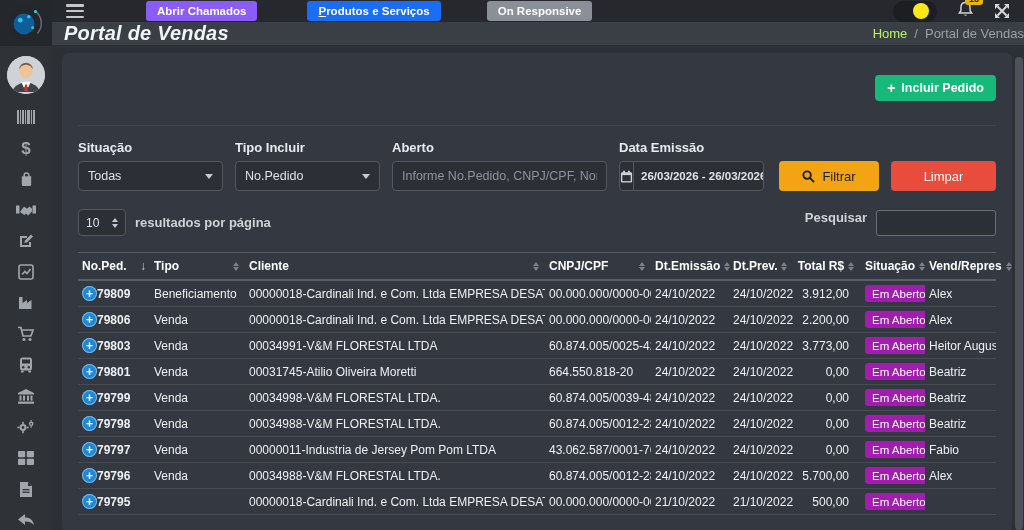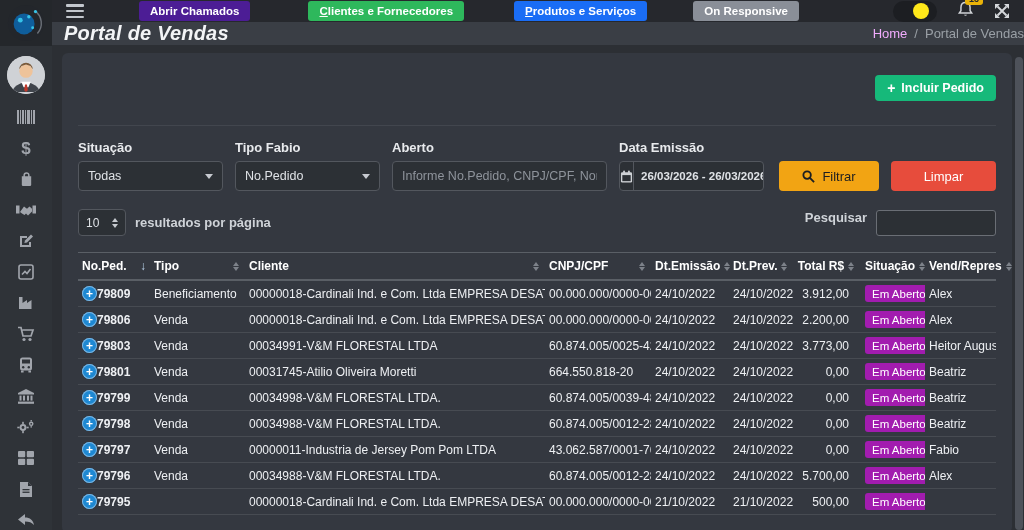--- a/index.html
+++ b/index.html
@@ -17,38 +17,38 @@
 
   
   .main { flex:1; display:flex; flex-direction:column; position:relative; }
 
   
   .navbar { height:38px; background:#26282d; display:flex; align-items:center; padding:0 14px; gap:10px; }
   .hamburger { width:18px; height:14px; display:flex; flex-direction:column; justify-content:space-between; margin-right:26px; cursor:pointer; }
   .hamburger span { display:block; height:2.5px; background:#c3c7cd; border-radius:1px; }
   .nav-btn { display:block; border:none; border-radius:3px; color:#fff; font-weight:bold; font-size:11.5px;
     padding:4px 11px; cursor:pointer; font-family:inherit; }
-  .nav-btn.c-red   { background:#4c1d95; margin-left:19px; }
+  .nav-btn.c-red   { background:#8b5cf6; margin-left:26px; }
   .nav-btn.c-green { background:#2eb85c; margin-left:48px; }
   .nav-btn.c-blue  { background:#1a6df5; margin-left:40px; }
   .nav-btn.c-gray  { background:#8a8f98; margin-left:36px; }
   .nav-btn.ak::first-letter { text-decoration:underline; }
   .nav-right { margin-left:auto; display:flex; align-items:center; gap:20px; }
   .toggle { width:44px; height:21px; border-radius:11px; background:#1c1e22; position:relative; cursor:pointer; }
   .toggle .knob { position:absolute; top:2.5px; right:8px; width:16px; height:16px; border-radius:50%; background:#ffe81a; }
   .bell-wrap { position:relative; cursor:pointer; }
   .bell-badge { position:absolute; top:-7px; right:-9px; background:#eab308; color:#26282d; font-size:9px; font-weight:bold;
     padding:1px 4px; border-radius:3px; }
   .expand-btn { cursor:pointer; display:flex; }
 
   
   .page-head { height:56px; background:#3a3e45; display:flex; align-items:center; padding:0 0 0 12px; }
   .page-title { color:#f3f4f6; font-size:20px; font-weight:bold; font-style:italic; letter-spacing:.2px; }
   .breadcrumb { margin-left:auto; font-size:13px; color:#9aa0a6; display:flex; gap:7px; align-items:center; }
-  .breadcrumb a { color:#f0abfc; text-decoration:none; cursor:pointer;margin-left:36px; }
+  .breadcrumb a { color:#bef264; text-decoration:none; cursor:pointer;margin-left:36px; }
 
   
   .content { flex:1; background:#2c2f34; padding:8px 12px 0 10px; }
   .card { background:#343840; border-radius:6px; padding:0 16px; height:480px; }
   .card-toolbar { display:flex; justify-content:flex-end; padding:22px 0 24px; }
   .btn-incluir { background:#16b97a; border:none; color:#fff; font-weight:bold; font-size:12.5px; border-radius:4px;
     padding:6px 12px; cursor:pointer; display:flex; align-items:center; gap:6px; font-family:inherit; }
   .btn-incluir .plus-glyph { font-size:14px; font-weight:bold; line-height:1; }
   .divider { border-top:1px solid #42464e; }
 
@@ -251,21 +251,20 @@
 
   <div class="main">
 
     <header class="navbar">
       <div class="hamburger">
           <span></span>
           <span></span>
           <span></span>
         </div>
       <button class="nav-btn c-red">Abrir Chamados</button>
-      <button class="nav-btn c-green ak">Clientes e Fornecedores</button>
       <button class="nav-btn c-blue ak">Produtos e Serviços</button>
       <button class="nav-btn c-gray">On Responsive</button>
       <div class="nav-right">
         <div class="toggle">
             <div class="knob"></div>
           </div>
         <div class="bell-wrap">
           <svg width="17" height="18" viewBox="0 0 16 16">
             <path d="M8 1.8c-2.7 0-4.3 2-4.3 4.8v3L2.2 11.8h11.6L12.3 9.6v-3c0-2.8-1.6-4.8-4.3-4.8z" fill="none" stroke="#cfd2d6" stroke-width="1.4"></path>
             <path d="M6.6 13.3a1.5 1.5 0 0 0 2.8 0z" fill="#cfd2d6"></path>
@@ -303,21 +302,21 @@
 
         <div class="filters">
           <div class="f-group w150">
             <span class="f-label">Situação</span>
             <div class="f-select">
               <span>Todas</span>
               <span class="chev"></span>
             </div>
           </div>
           <div class="f-group w150">
-            <span class="f-label">Tipo Fabio</span>
+            <span class="f-label">Tipo Incluir</span>
             <div class="f-select">
               <span>No.Pedido</span>
               <span class="chev"></span>
             </div>
           </div>
           <div class="f-group w230">
             <span class="f-label">Aberto</span>
             <input class="f-input" placeholder="Informe No.Pedido, CNPJ/CPF, Nome ou Código" style="">
           </div>
           <div class="f-group">

